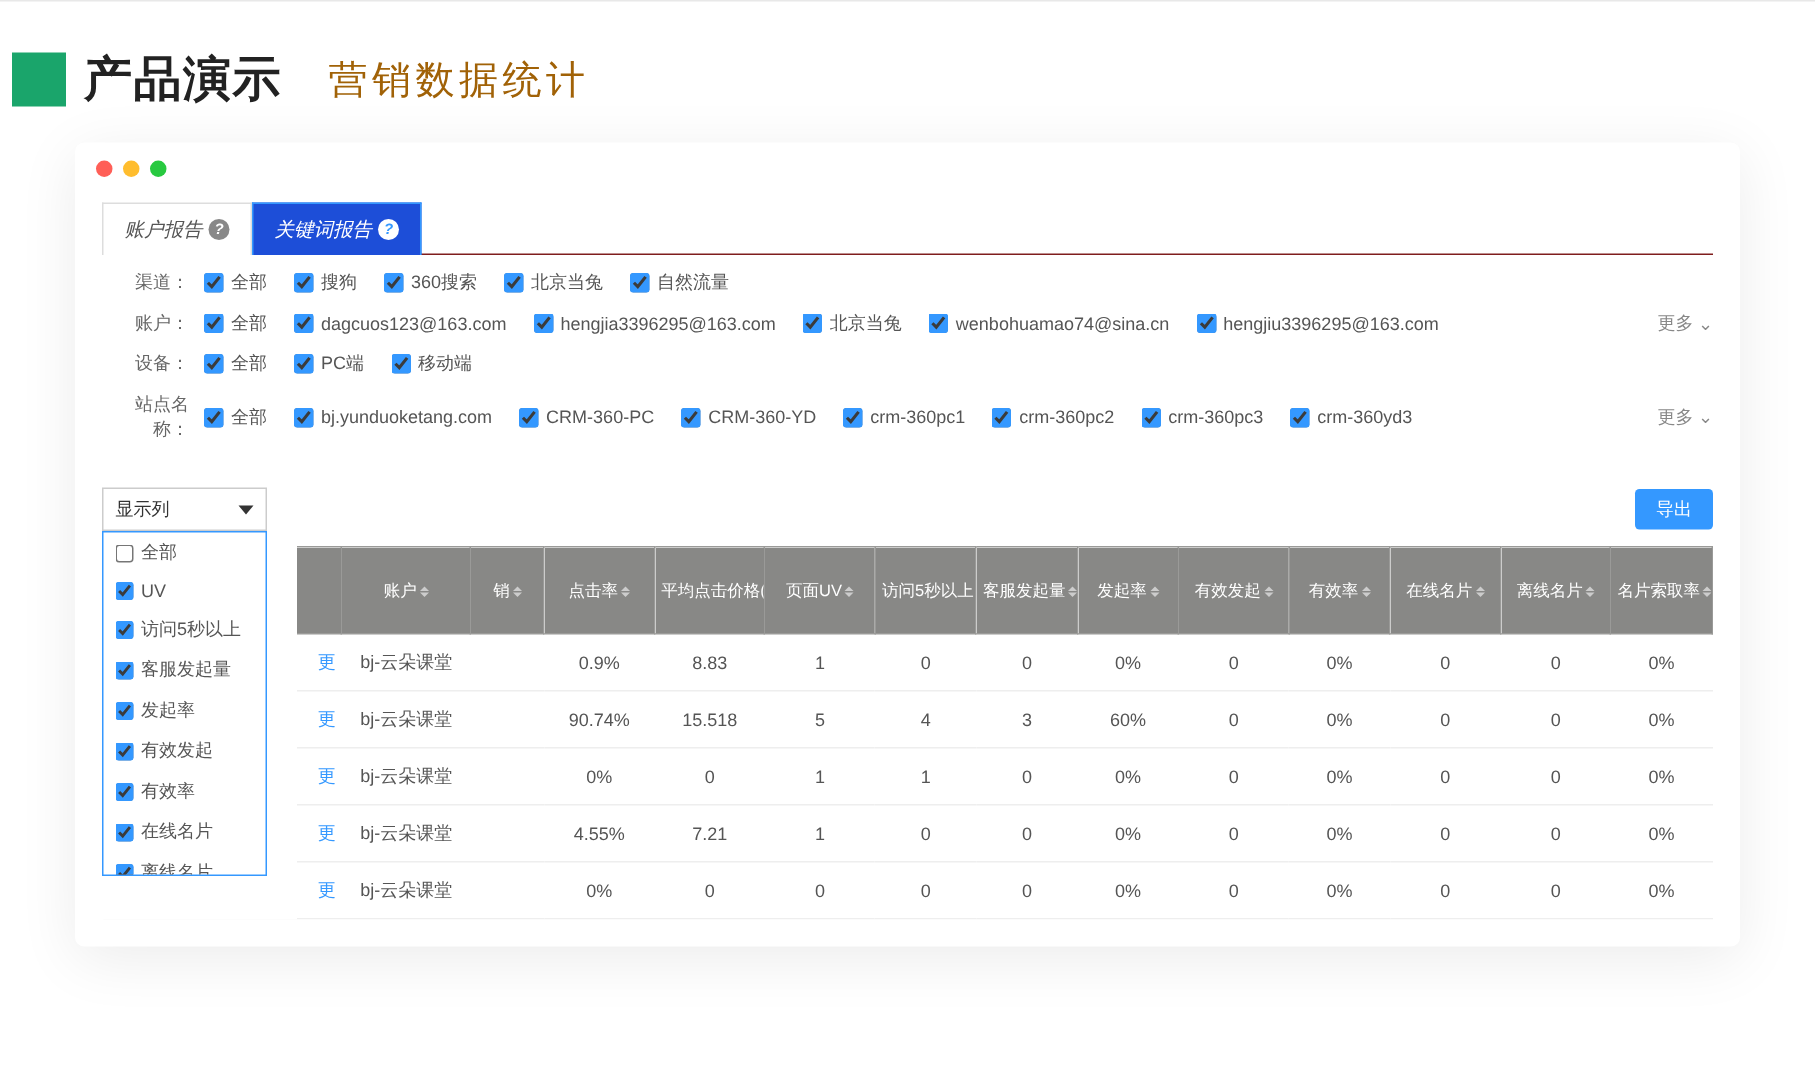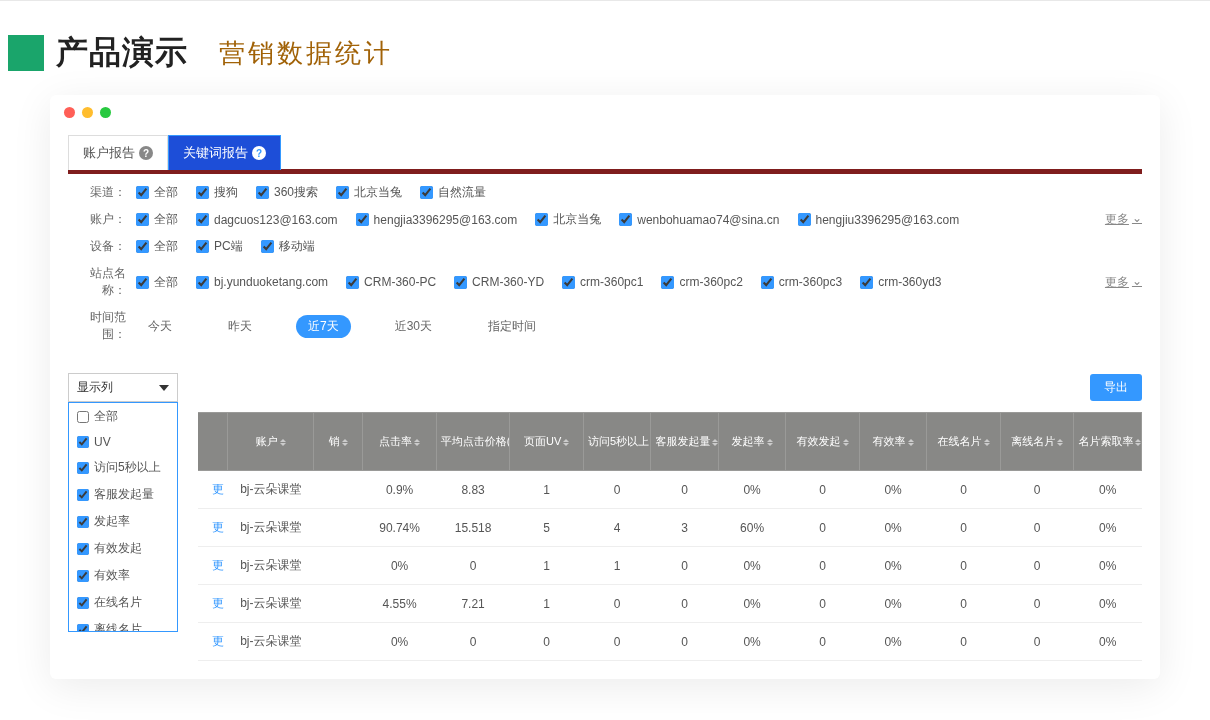--- a/index.html
+++ b/index.html
@@ -11,32 +11,32 @@
   .title-sub { font-size: 26px; color: #a16207; font-weight: 400; letter-spacing: 3px;}
   .canvas-wrap { padding: 0 50px; }
   .window { background: #fff; border-radius: 6px; box-shadow: 0 8px 40px rgba(0,0,0,0.08); overflow: hidden; }
   .win-top { padding: 12px 14px; }
   .dots { display: flex; gap: 7px; }
   .dot { width: 11px; height: 11px; border-radius: 50%; }
   .dot.r { background: #ff5f57; }
   .dot.y { background: #ffbd2e; }
   .dot.g { background: #28c940; }
   .content { padding: 4px 18px 18px 18px; }
-  .tabs { display: flex; border-bottom: 5px solid #7f1d1d; margin-bottom: 10px; }
+  .tabs { display: flex; border-bottom: 1px solid #7f1d1d; margin-bottom: 10px; font-style: italic; }
   .tab { padding: 8px 14px; font-size: 13px; color: #555; border: 1px solid #ddd; border-bottom: none; background:#fff; position: relative; top:1px; display:flex; align-items:center; gap:4px;}
   .tab.active { background: #1d4ed8; color: #fff; border-color:#3498ff;}
   .help-badge { display:inline-flex; align-items:center; justify-content:center; width:14px; height:14px; border-radius:50%; font-size:10px; font-weight:700;}
   .tab:not(.active) .help-badge { background:#888; color:#fff;}
   .tab.active .help-badge { background:#fff; color:#3498ff;}
   .filter-row { display: flex; align-items: center; margin: 10px 0; font-size: 12px; color: #555; }
   .filter-label { width: 58px; text-align: right; margin-right: 10px; color: #666; }
   .checks { display: flex; flex-wrap: wrap; gap: 18px; align-items: center; flex:1;}
   .chk { display: inline-flex; align-items: center; gap: 5px; color: #555; }
   .chk input { width: 13px; height: 13px; accent-color: #3498ff; }
-  .more { color: #888; font-size: 12px; display:flex; align-items:flex-start; gap:3px; margin-left:auto;text-decoration:underline;}
+  .more { color: #888; font-size: 12px; display:flex; align-items:center; gap:3px; margin-left:auto;}
   .pill-row .pill { display:inline-block; padding: 3px 12px; border-radius: 12px; margin-right: 14px; font-size:12px; color:#666;}
   .pill.active { background: #3498ff; color: #fff; }
   .mid-bar { display:flex; align-items:center; margin: 30px 0 10px 0;}
   .col-select { position: relative; }
   .col-select-btn { width: 110px; border:1px solid #ccc; padding: 5px 8px; font-size:12px; display:flex; justify-content:space-between; align-items:center; background:#fff;}
   .caret { width:0;height:0;border-left:5px solid transparent;border-right:5px solid transparent;border-top:6px solid #333;}
   .dropdown { position:absolute; top:100%; left:0; width:110px; background:#fff; border:1px solid #3498ff; max-height: 230px; overflow:hidden; z-index:30;}
   .dropdown .item { padding: 5px 8px; font-size:12px; display:flex; align-items:center; gap:5px; color:#555;}
   .dropdown .item input { width:12px; height:12px; accent-color:#3498ff;}
   .export-btn { margin-left:auto; background:#3498ff; color:#fff; padding: 5px 14px; border-radius:3px; font-size:12px;}
@@ -188,30 +188,20 @@
                   <input type="checkbox" checked="" style="">
                   <span>crm-360pc3</span>
                 </label>
                 <label class="chk">
                   <input type="checkbox" checked="" style="">
                   <span>crm-360yd3</span>
                 </label>
                 <span class="more">更多 <span>⌄</span></span>
               </div>
             </div>
-            <div class="filter-row pill-row">
-              <div class="filter-label">时间范围：</div>
-              <div class="checks">
-                <span class="pill">今天</span>
-                <span class="pill">昨天</span>
-                <span class="pill active">近7天</span>
-                <span class="pill">近30天</span>
-                <span class="pill">指定时间</span>
-              </div>
-            </div>
           </div>
 
         <div class="mid-bar">
           <div class="col-select">
             <div class="col-select-btn">
               <span>显示列</span>
               <span class="caret"></span>
             </div>
             <div class="dropdown" id="col-dropdown">
                 <div class="item">

